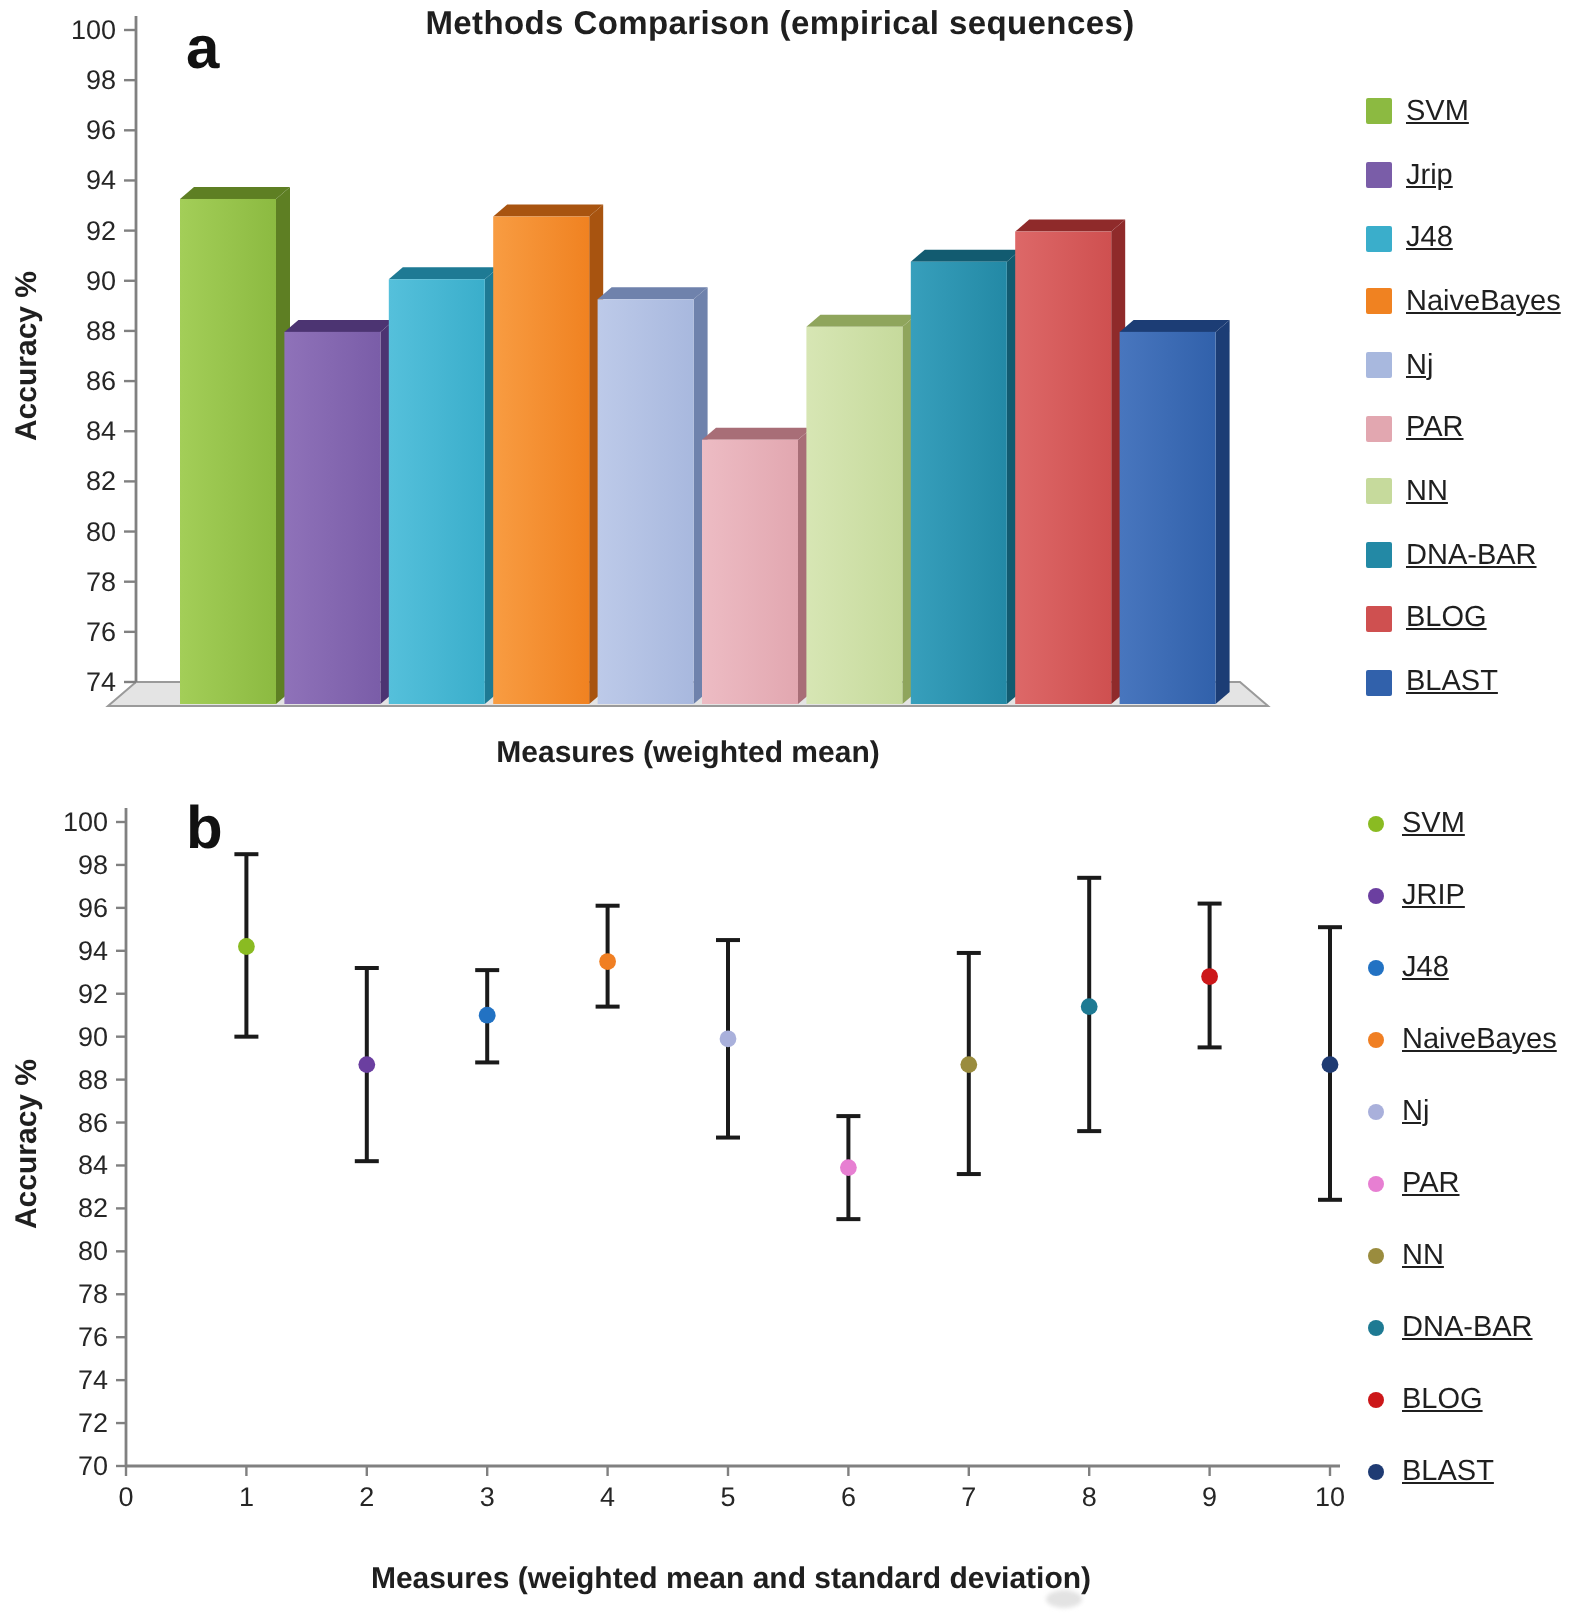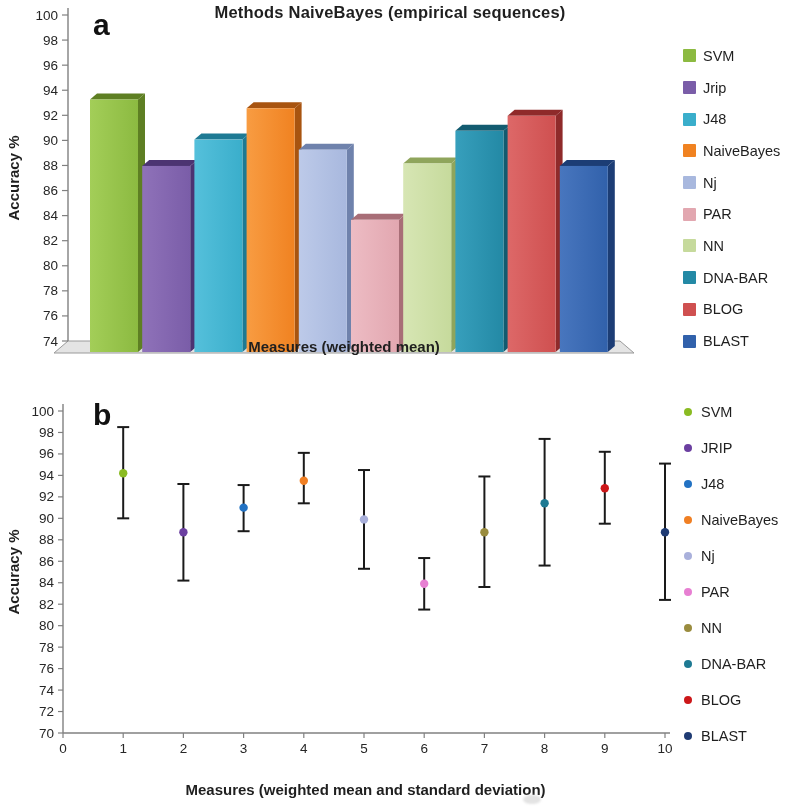--- a/index.html
+++ b/index.html
@@ -7,33 +7,33 @@
         font-family:"Liberation Sans",sans-serif;color:#1a1a1a;}
   .abs{position:absolute;}
   .chart-title{font-size:16.5px;font-weight:bold;color:#1f1f1f;text-align:center;letter-spacing:.2px;}
   .panel-letter{font-size:30px;font-weight:bold;color:#111;}
   .axis-title{font-size:15px;font-weight:bold;color:#1f1f1f;text-align:center;}
   .ylab{width:130px;height:20px;transform:rotate(-90deg);}
   .legend{display:flex;flex-direction:column;}
   .legend-item{display:flex;align-items:center;}
   .legend .sq{width:13px;height:13px;margin-right:7px;flex:0 0 auto;border-radius:1px;}
   .legend .dot{width:8px;height:8px;border-radius:50%;margin:0 9px 0 3px;flex:0 0 auto;}
-  .legend .lbl{font-size:14.5px;color:#1f1f1f;white-space:nowrap;}
+  .legend .lbl{font-size:14.5px;color:#1f1f1f;white-space:nowrap;text-decoration:underline;}
   #legendA .legend-item{height:31.7px;}
   #legendB .legend-item{height:36px;}
   svg{position:absolute;left:0;overflow:visible;}
   .smudge{width:18px;height:9px;background:#e3e3e3;border-radius:50%;filter:blur(1px);}
 </style>
 </head>
 <body>
 
 <div class="page">
 
   <div class="abs" style="left:0;top:0;width:785px;height:390px;">
-    <div class="abs chart-title" style="left:90px;top:3px;width:600px;">Methods NaiveBayes (empirical sequences)</div>
+    <div class="abs chart-title" style="left:90px;top:3px;width:600px;">Methods Comparison (empirical sequences)</div>
     <div class="abs panel-letter" style="left:93px;top:8px;">a</div>
     <div class="abs axis-title ylab" style="left:-50px;top:168px;">Accuracy %</div>
     <svg id="svgA" style="top:0;" width="680" height="368" viewBox="0 0 680 368">
         <defs>
           <linearGradient id="gA0" x1="0" y1="0" x2="1" y2="0">
             <stop offset="0%" stop-color="#A3CE58"></stop>
             <stop offset="100%" stop-color="#8CBA41"></stop>
           </linearGradient>
           <linearGradient id="gA1" x1="0" y1="0" x2="1" y2="0">
             <stop offset="0%" stop-color="#8F72B9"></stop>
@@ -146,21 +146,21 @@
           <polygon points="507.6,115.78461538461545 555.6,115.78461538461545 562.6,109.78461538461545 514.6,109.78461538461545" fill="#8F2A2A"></polygon>
           <polygon points="555.6,115.78461538461545 562.6,109.78461538461545 562.6,346 555.6,352" fill="#8F2A2A"></polygon>
           <rect x="507.6" y="115.78461538461545" width="48" height="236.21538461538455" fill="url(#gA8)"></rect>
         </g>
         <g>
           <polygon points="559.8,165.9384615384616 607.8,165.9384615384616 614.8,159.9384615384616 566.8,159.9384615384616" fill="#1C3D75"></polygon>
           <polygon points="607.8,165.9384615384616 614.8,159.9384615384616 614.8,346 607.8,352" fill="#1C3D75"></polygon>
           <rect x="559.8" y="165.9384615384616" width="48" height="186.0615384615384" fill="url(#gA9)"></rect>
         </g>
       </svg>
-    <div class="abs axis-title" style="left:68px;top:338px;width:552px;">Measures (weighted mean)</div>
+    <div class="abs axis-title" style="left:68px;top:368px;width:552px;">Measures (weighted mean)</div>
     <div id="legendA" class="abs legend" style="left:683px;top:40px;">
         <div class="legend-item">
           <span class="sq" style="background: rgb(140, 186, 65);"></span>
           <span class="lbl">SVM</span>
         </div>
         <div class="legend-item">
           <span class="sq" style="background: rgb(122, 93, 168);"></span>
           <span class="lbl">Jrip</span>
         </div>
         <div class="legend-item">

